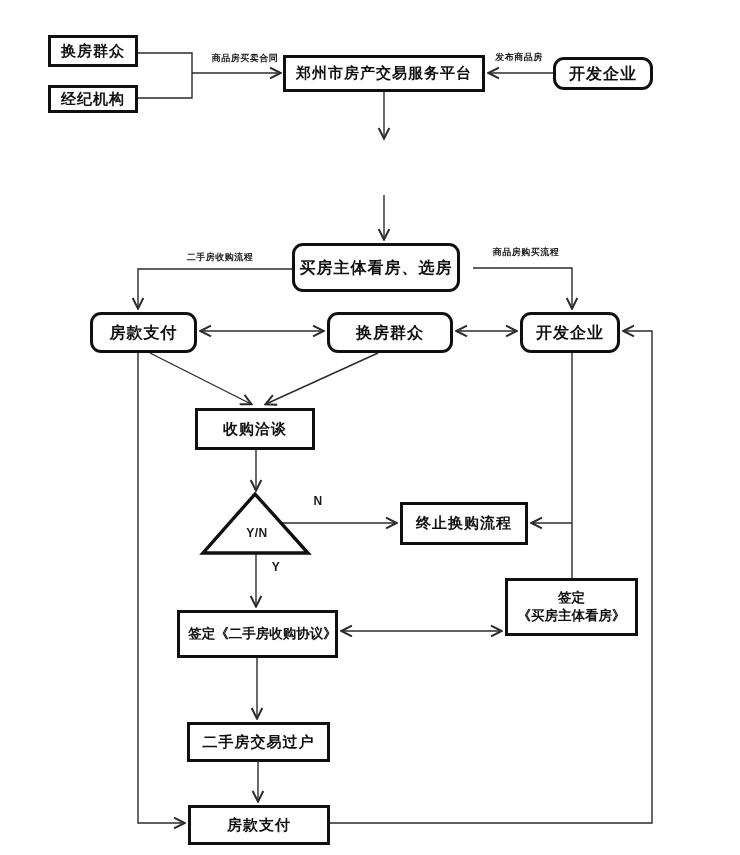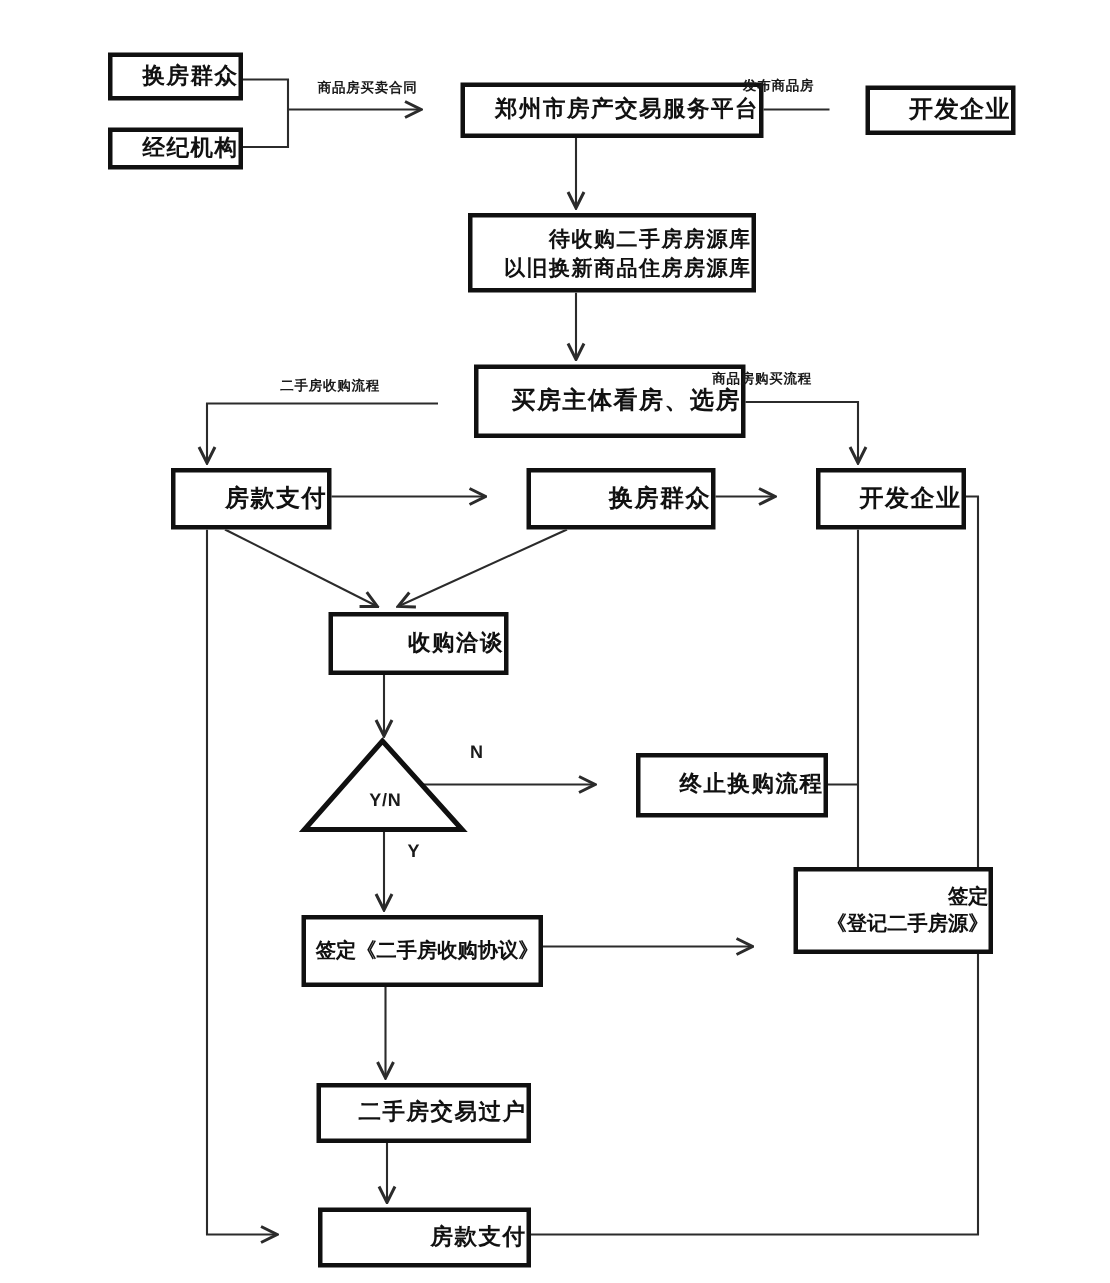--- a/index.html
+++ b/index.html
@@ -4,32 +4,31 @@
 <style>
   html,body{margin:0;padding:0;background:#f6f6f4;}
   .canvas{
     position:relative;width:740px;height:855px;background:#ffffff;
     font-family:"Liberation Sans","DejaVu Sans",sans-serif;color:#111;
     overflow:hidden;
   }
   svg.wires{position:absolute;left:0;top:0;width:740px;height:855px;}
   .node{
     position:absolute;background:#fff;border:3px solid #101010;
-    display:flex;flex-direction:column;align-items:flex-end;justify-content:center;
+    display:flex;flex-direction:column;align-items:center;justify-content:center;
     font-weight:bold;text-align:center;line-height:1.35;box-sizing:border-box;
     letter-spacing:1px;
-    margin-left:24px;
   }
   .node span{display:block;white-space:nowrap;}
   .lbl{
     position:absolute;font-weight:bold;font-size:9px;color:#1a1a1a;
     text-align:center;white-space:nowrap;letter-spacing:0.5px;
   }
   .lbl.big{font-size:12px;}
-  .f15{font-size:15px;} .f16{font-size:16px;} .f14{font-size:14px;}
+  .f15{font-size:15px;} .f16{font-size:16px;border-radius:11px;} .f14{font-size:14px;}
   .f13{font-size:13.5px;letter-spacing:0;}
 </style>
 </head>
 <body>
 
 <div class="canvas">
 
   <svg class="wires" viewBox="0 0 740 855" xmlns="http://www.w3.org/2000/svg">
     <defs>
       <marker id="ah" viewBox="0 0 10 10" refX="8.5" refY="5" markerWidth="9.5" markerHeight="9.5" orient="auto-start-reverse">
@@ -91,26 +90,22 @@
   </div>
 
   <div class="node f15" style="left:283px;top:55px;width:202px;height:37px;">
     <span>郑州市房产交易服务平台</span>
   </div>
 
   <div class="node f16" style="left:553px;top:57px;width:100px;height:33px;">
     <span>开发企业</span>
   </div>
 
-  <div class="node f14" style="left:288px;top:142px;width:192px;height:53px;">
-    <span>待收购二手房房源库</span>
-    <span>以旧换新商品住房房源库</span>
-  </div>
 
-  <div class="node f16" style="left:292px;top:243px;width:181px;height:49px;">
+  <div class="node f16" style="left:292px;top:243px;width:168px;height:49px;">
     <span>买房主体看房、选房</span>
   </div>
 
   <div class="node f16" style="left:90px;top:312px;width:107px;height:41px;">
     <span>房款支付</span>
   </div>
 
   <div class="node f16" style="left:327px;top:312px;width:126px;height:41px;">
     <span>换房群众</span>
   </div>
@@ -126,32 +121,32 @@
   <div class="node f15" style="left:400px;top:502px;width:128px;height:43px;">
     <span>终止换购流程</span>
   </div>
 
   <div class="node f13" style="left:177px;top:610px;width:161px;height:48px;padding-left:10px;">
     <span>签定《二手房收购协议》</span>
   </div>
 
   <div class="node f13" style="left:505px;top:578px;width:133px;height:58px;">
     <span>签定</span>
-    <span>《登记二手房源》</span>
+    <span>《买房主体看房》</span>
   </div>
 
   <div class="node f15" style="left:187px;top:722px;width:143px;height:40px;">
     <span>二手房交易过户</span>
   </div>
 
   <div class="node f15" style="left:188px;top:805px;width:142px;height:40px;">
     <span>房款支付</span>
   </div>
 
   <div class="lbl" style="left:209px;top:52px;width:72px;">商品房买卖合同</div>
   <div class="lbl" style="left:489px;top:51px;width:60px;">发布商品房</div>
   <div class="lbl" style="left:184px;top:251px;width:72px;">二手房收购流程</div>
-  <div class="lbl" style="left:472px;top:246px;width:72px;">商品房购买流程</div>
+  <div class="lbl" style="left:490px;top:246px;width:72px;">商品房购买流程</div>
   <div class="lbl big" style="left:308px;top:494px;width:20px;">N</div>
   <div class="lbl big" style="left:266px;top:560px;width:20px;">Y</div>
   <div class="lbl big" style="left:237px;top:526px;width:40px;">Y/N</div>
 
 </div>
 
 </body></html>

